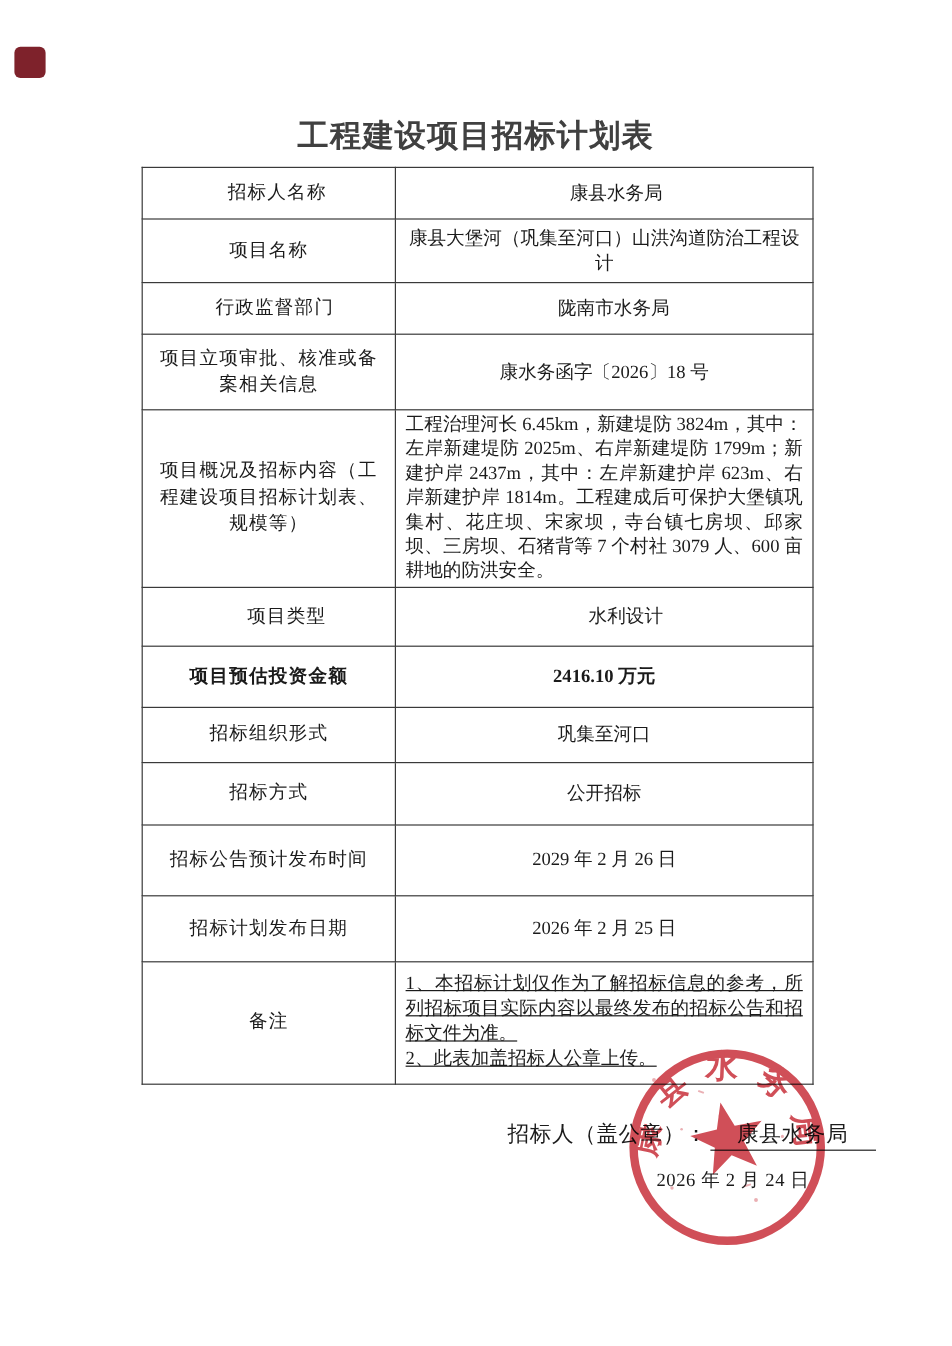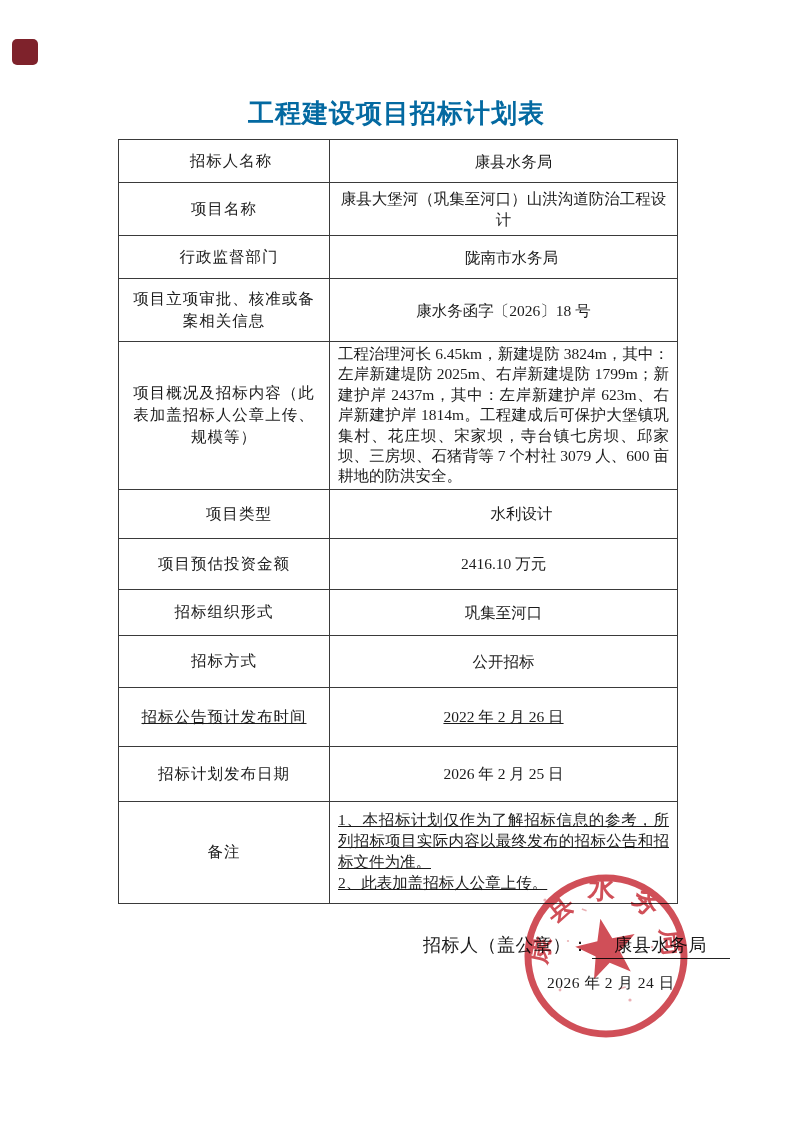--- a/index.html
+++ b/index.html
@@ -14,21 +14,21 @@
   .corner-marker {
     position: absolute; left: 12px; top: 39px;
     width: 26px; height: 26px;
     background: #7e222b; border-radius: 5px;
   }
   .doc-title {
     position: absolute; left: 0; top: 96px; width: 793px;
     text-align: center;
     font-family: "DejaVu Sans", "Liberation Sans", sans-serif;
     font-weight: 700; font-size: 26px; letter-spacing: 1px;
-    color: #0369a1;
+    color: #404040;
   }
   table.plan {
     position: absolute; left: 118px; top: 139px;
     width: 559px;
     border-collapse: collapse;
     table-layout: fixed;
     font-size: 15.5px;
   }
   table.plan td {
     border: 1px solid #3a3a3a;
@@ -58,24 +58,24 @@
     line-height: 21px;
     padding: 7px 8px;
     text-decoration: underline;
   }
   tr.r1  td { height: 43px; padding-left: 28px; }
   tr.r2  td { height: 53px; }
   tr.r3  td { height: 43px; padding-left: 24px; }
   tr.r4  td { height: 63px; }
   tr.r5  td { height: 123px; }
   tr.r6  td { height: 49px; padding-left: 44px; }
-  tr.r7  td { height: 51px; }
+  tr.r7  td { height: 51px; font-weight: bold; }
   tr.r8  td { height: 46px; }
   tr.r9  td { height: 52px; }
-  tr.r10 td { height: 59px; text-decoration: underline; }
+  tr.r10 td { height: 59px; }
   tr.r11 td { height: 55px; }
   tr.r12 td { height: 102px; }
   .sig-line {
     position: absolute; left: 423px; top: 933px;
     font-size: 18px; letter-spacing: 0.5px; white-space: nowrap;
   }
   .sig-underline {
     display: inline-block; width: 138px;
     border-bottom: 1.3px solid #222;
     text-align: center; margin-left: 2px;
@@ -112,42 +112,42 @@
     </tr>
     <tr class="r3">
       <td class="lbl">行政监督部门</td>
       <td class="val">陇南市水务局</td>
     </tr>
     <tr class="r4">
       <td class="lbl">项目立项审批、核准或备案相关信息</td>
       <td class="val">康水务函字〔2026〕18 号</td>
     </tr>
     <tr class="r5">
-      <td class="lbl">项目概况及招标内容（此表加盖招标人公章上传、规模等）</td>
+      <td class="lbl">项目概况及招标内容（工程建设项目招标计划表、规模等）</td>
       <td class="val para">工程治理河长 6.45km，新建堤防 3824m，其中：左岸新建堤防 2025m、右岸新建堤防 1799m；新建护岸 2437m，其中：左岸新建护岸 623m、右岸新建护岸 1814m。工程建成后可保护大堡镇巩集村、花庄坝、宋家坝，寺台镇七房坝、邱家坝、三房坝、石猪背等 7 个村社 3079 人、600 亩耕地的防洪安全。</td>
     </tr>
     <tr class="r6">
       <td class="lbl">项目类型</td>
       <td class="val">水利设计</td>
     </tr>
     <tr class="r7">
       <td class="lbl">项目预估投资金额</td>
       <td class="val">2416.10 万元</td>
     </tr>
     <tr class="r8">
       <td class="lbl">招标组织形式</td>
       <td class="val">巩集至河口</td>
     </tr>
     <tr class="r9">
       <td class="lbl">招标方式</td>
       <td class="val">公开招标</td>
     </tr>
     <tr class="r10">
       <td class="lbl">招标公告预计发布时间</td>
-      <td class="val">2022 年 2 月 26 日</td>
+      <td class="val">2029 年 2 月 26 日</td>
     </tr>
     <tr class="r11">
       <td class="lbl">招标计划发布日期</td>
       <td class="val">2026 年 2 月 25 日</td>
     </tr>
     <tr class="r12">
       <td class="lbl">备注</td>
       <td class="val top">
         <div>1、本招标计划仅作为了解招标信息的参考，所列招标项目实际内容以最终发布的招标公告和招标文件为准。</div>
         <div>2、此表加盖招标人公章上传。</div>

